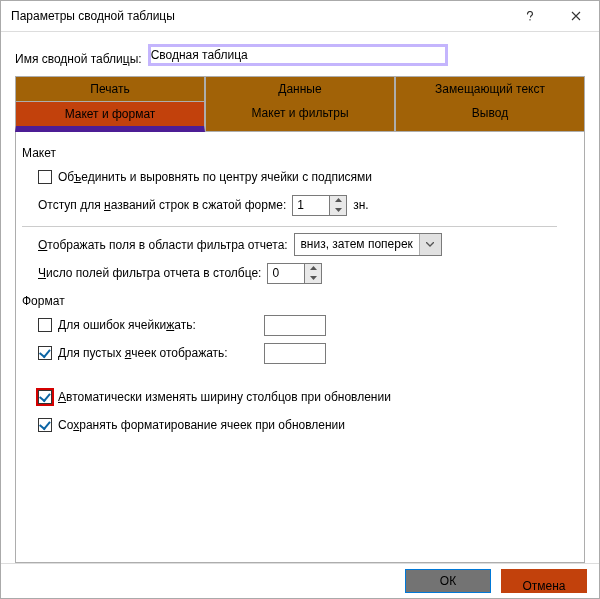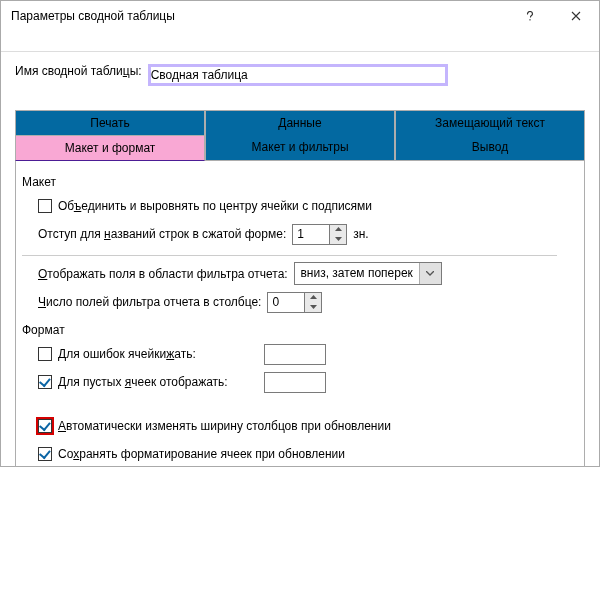--- a/index.html
+++ b/index.html
@@ -1,29 +1,29 @@
 <!DOCTYPE html>
 <html><head>
 <meta charset="utf-8">
 <style>
 * { box-sizing: border-box; font-family: "Segoe UI", Tahoma, sans-serif; font-size: 12px; }
 body { margin: 0; background: #fff; }
-.window { width: 600px; height: 467px; border: 1px solid #aaa; display: flex; flex-direction: column; gap: 20px; }
+.window { width: 600px; height: 599px; border: 1px solid #aaa; display: flex; flex-direction: column; }
 .titlebar { height: 30px; display: flex; align-items: center; padding: 0 0 0 10px; background: #fff; }
 .titlebar-title { flex: 1; }
 .title-btn { width: 46px; height: 30px; display: flex; align-items: center; justify-content: center; color: #333; }
 .title-btn svg { width: 10px; height: 10px; }
 .content { flex: 1; padding: 12px 14px 0 14px; display: flex; flex-direction: column; border-top: 1px solid #ddd; }
-.name-row { display: flex; align-items: flex-start; gap: 6px; margin-bottom: 24px; }
+.name-row { display: flex; align-items: flex-end; gap: 6px; margin-bottom: 10px; }
 .name-input { flex: 0 0 300px; height: 22px; border: 3px solid #c4b5fd; padding: 0 0; }
 .tabs-wrap { position: relative; }
 .tab-row { display: flex; }
-.tab { flex: 1; text-align: center; padding: 5px 0; border: 1px solid #adadad; background: #0369a1; position: relative; }
+.tab { flex: 1; text-align: center; padding: 5px 0; border: 1px solid #adadad; background: #a16207; position: relative; }
 .tab-row.back .tab { border-bottom: none; }
-.tab.active { border-bottom: 1px solid #4c1d95; z-index: 2; background: #f9a8d4; }
+.tab.active { border-bottom: 6px solid #4c1d95; z-index: 2; background: #c2410c; }
 .tab-row.front .tab:not(.active) { border-top: none; }
 .tab-body { border: 1px solid #adadad; border-top: none; padding: 10px 27px 120px 14px; }
 .group-label { margin: 4px 0 6px -8px; }
 .row { display: flex; align-items: center; gap: 6px; margin: 6px 0 6px 8px; min-height: 22px; }
 .chk { width: 14px; height: 14px; border: 1px solid #333; display: inline-flex; align-items: center; justify-content: center; background: #fff; }
 .chk.checked::after { content: ""; width: 8px; height: 5px; border: 2px solid #0a64a4; border-top: none; border-right: none; transform: rotate(-50deg) translate(1px,-1px); }
 .chk.red { outline: 2px solid #d40000; }
 .spin { display: inline-flex; align-items: stretch; border: 1px solid #7a7a7a; height: 21px; }
 .spin input { width: 36px; border: none; padding: 0 4px; outline: none; }
 .spin-btns { display: flex; flex-direction: column; border-left: 1px solid #7a7a7a; }

